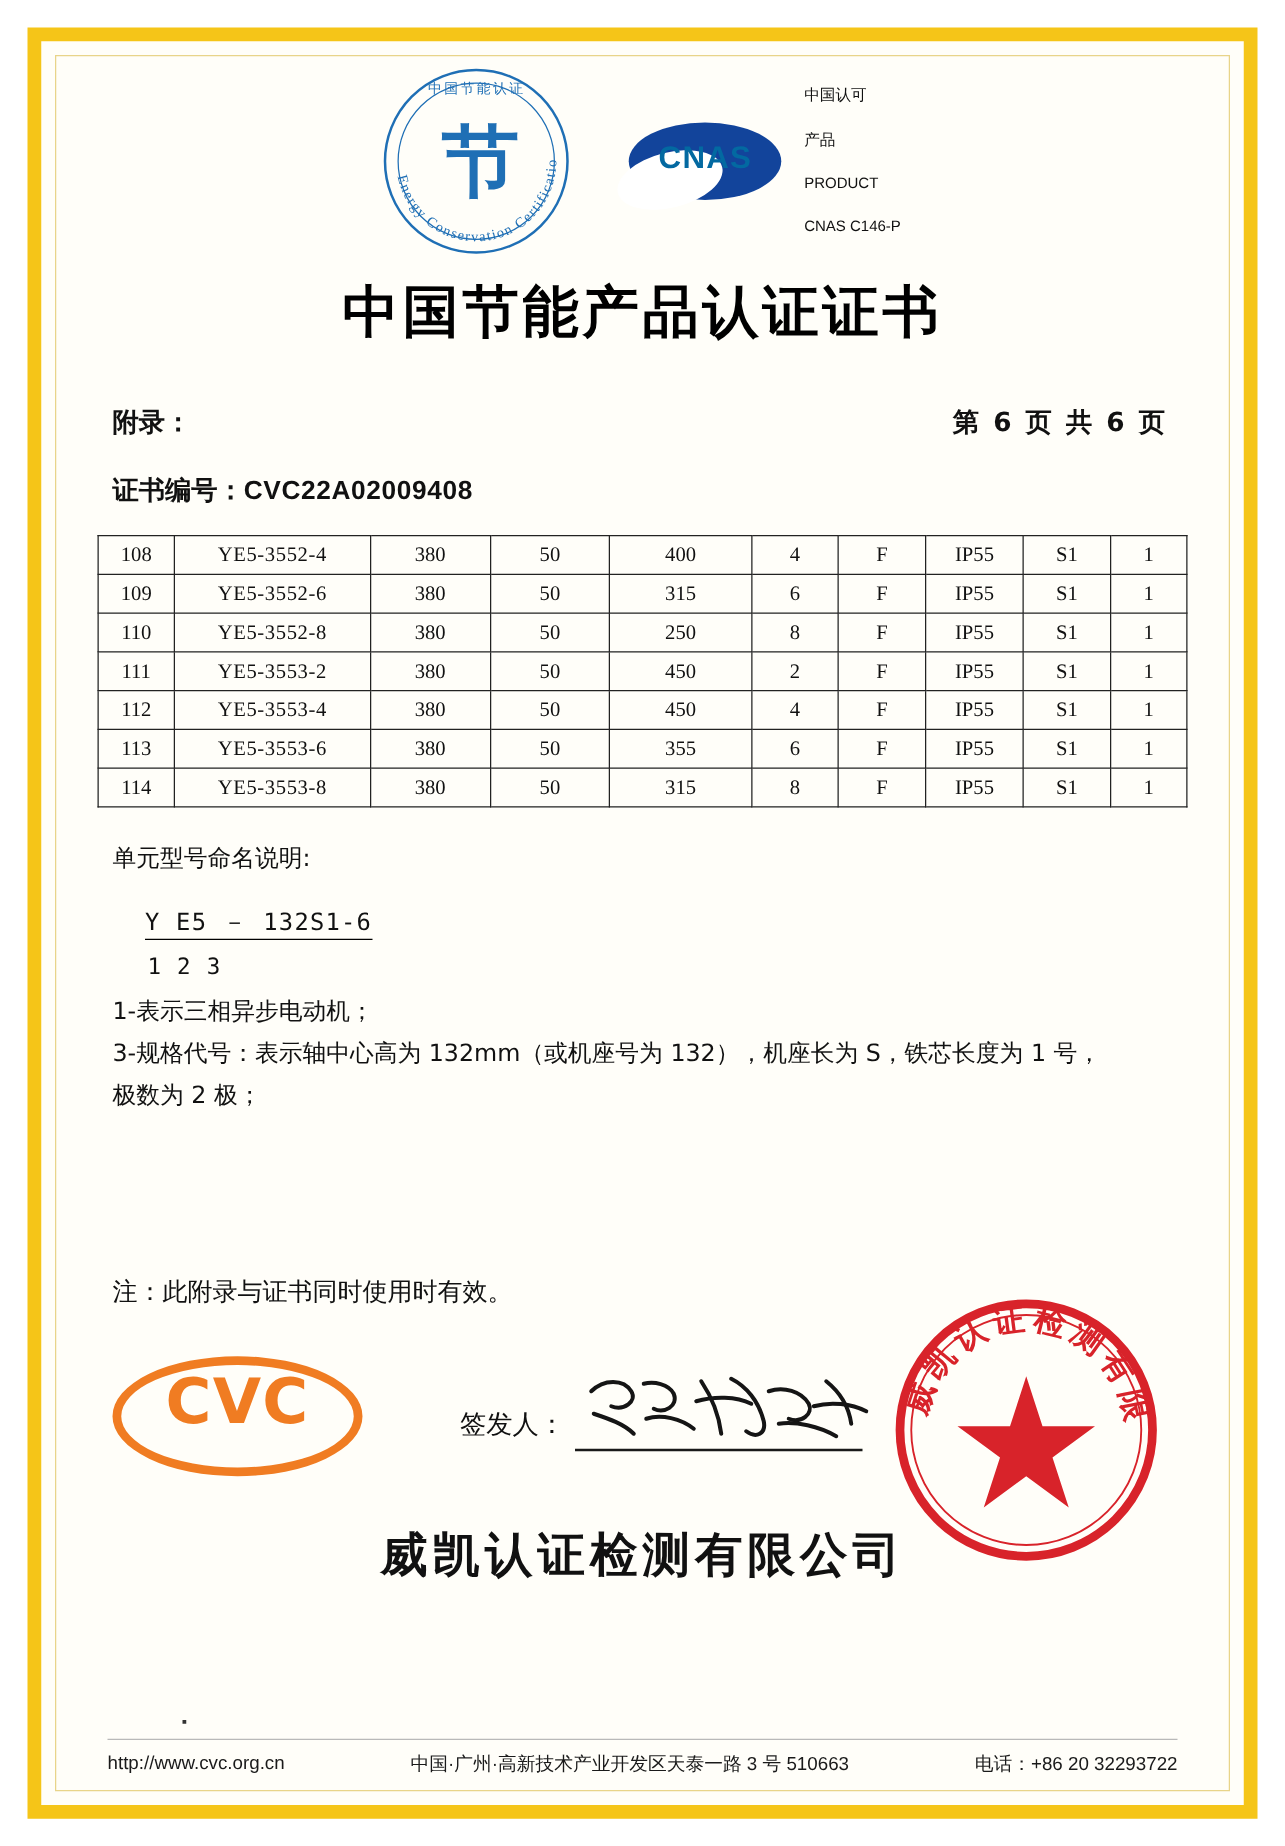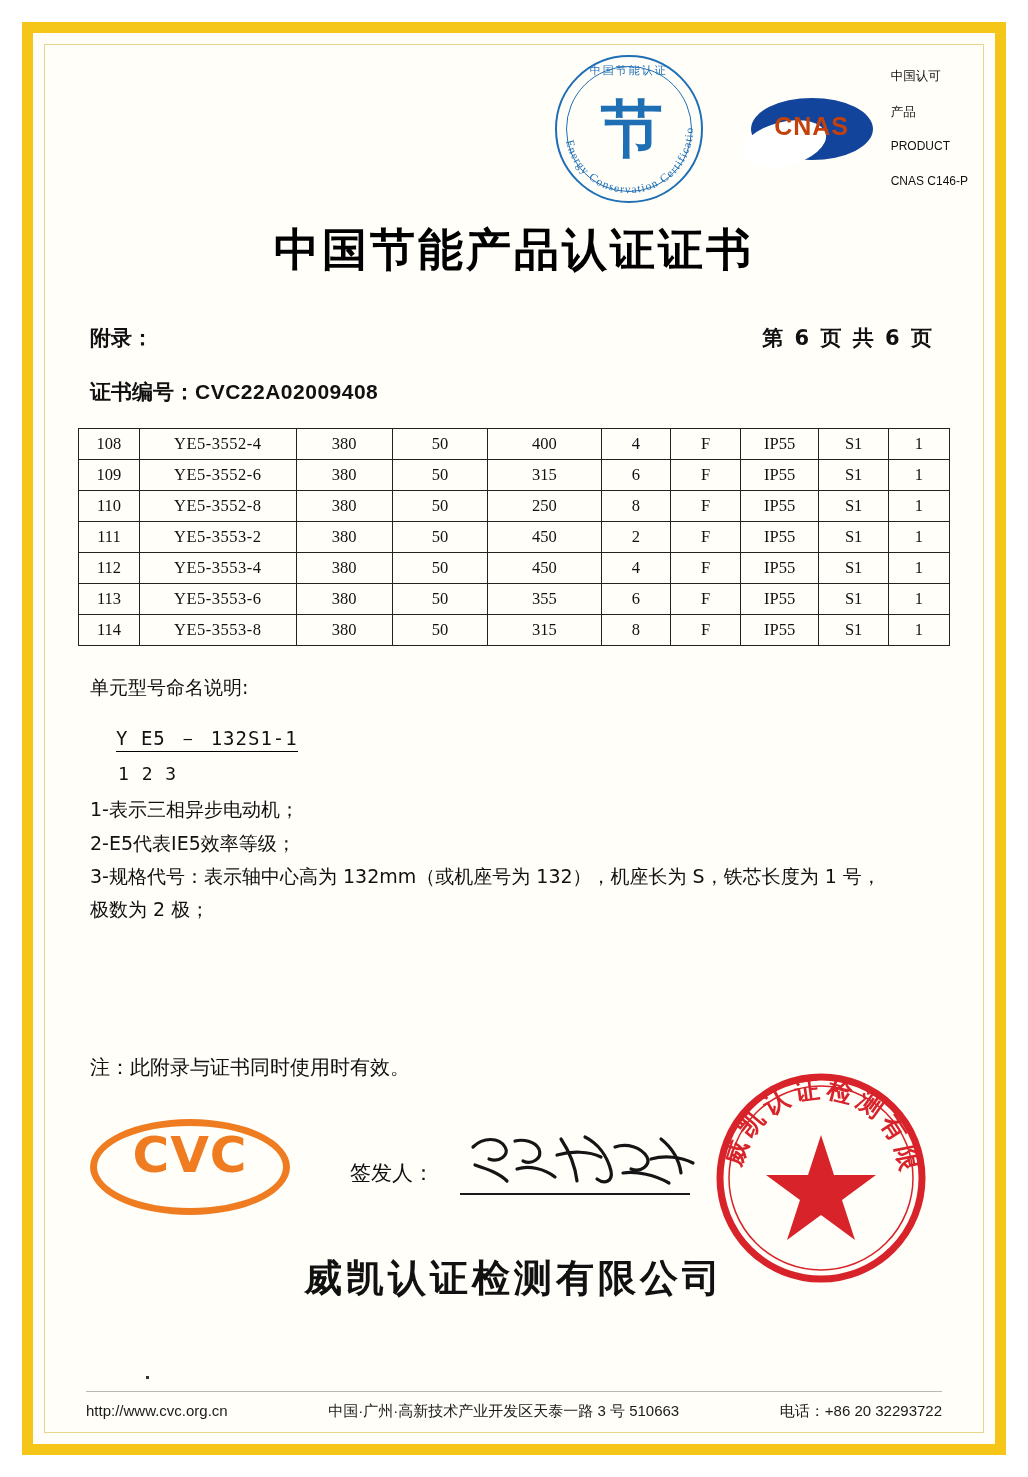--- a/index.html
+++ b/index.html
@@ -32,21 +32,21 @@
   }
   .content {
     position: absolute;
     left: 60px; top: 48px; right: 60px; bottom: 52px;
   }
 
   
   .logos {
     display: flex;
     align-items: center;
-    justify-content: flex-end;
+    justify-content: center;
     gap: 44px;
     height: 150px;
     margin-top: 6px;
   }
   .energy-seal {
     position: relative;
     width: 148px; height: 148px;
   }
   .energy-seal .ring {
     position: absolute; inset: 0;
@@ -99,21 +99,21 @@
     left: -6px; top: 30px;
     width: 86px; height: 44px;
     background: #ffffff;
     border-radius: 50%;
     transform: rotate(-14deg);
   }
   .cnas-mark .txt {
     position: absolute;
     left: 0; right: 0; top: 20px;
     text-align: center;
-    color: #c2410c;
+    color: #0369a1;
     font-family: "Liberation Sans", sans-serif;
     font-weight: bold;
     font-size: 25px;
     letter-spacing: 1px;
   }
   .cnas-text {
     font-family: "Liberation Sans", sans-serif;
     font-size: 12px;
     line-height: 1.45;
     color: #111;
@@ -234,21 +234,21 @@
   }
   .cvc-logo span {
     font-family: "DejaVu Sans", sans-serif;
     font-weight: bold;
     font-size: 50px;
     color: #f07c22;
     letter-spacing: 1px;
   }
   .signer {
     position: absolute;
-    left: 290px; top: 62px;
+    left: 308px; top: 62px;
     font-size: 21px;
     font-family: "DejaVu Sans", "Liberation Sans", sans-serif;
   }
   .sign-script {
     position: absolute;
     left: 405px; top: 28px;
     width: 240px; height: 70px;
   }
   .sign-rule {
     position: absolute;
@@ -433,26 +433,25 @@
             <td class="c8">S1</td>
             <td class="c9">1</td>
           </tr>
         </tbody>
       </table>
     </div>
 
     <div class="notes">
       <div>单元型号命名说明:</div>
       <div class="model-line">
-        <span class="underlined">Y E5 － 132S1-1</span>
+        <span class="underlined">Y E5 － 132S1-6</span>
       </div>
       <div class="model-digits">1  2            3</div>
       <div class="note-lines">
         <div>1-表示三相异步电动机；</div>
-        <div>2-E5代表IE5效率等级；</div>
         <div>3-规格代号：表示轴中心高为 132mm（或机座号为 132），机座长为 S，铁芯长度为 1 号，</div>
         <div>极数为 2 极；</div>
       </div>
     </div>
 
     <div class="footnote">注：此附录与证书同时使用时有效。</div>
 
     <div class="sign-area">
 
       <div class="cvc-logo">

